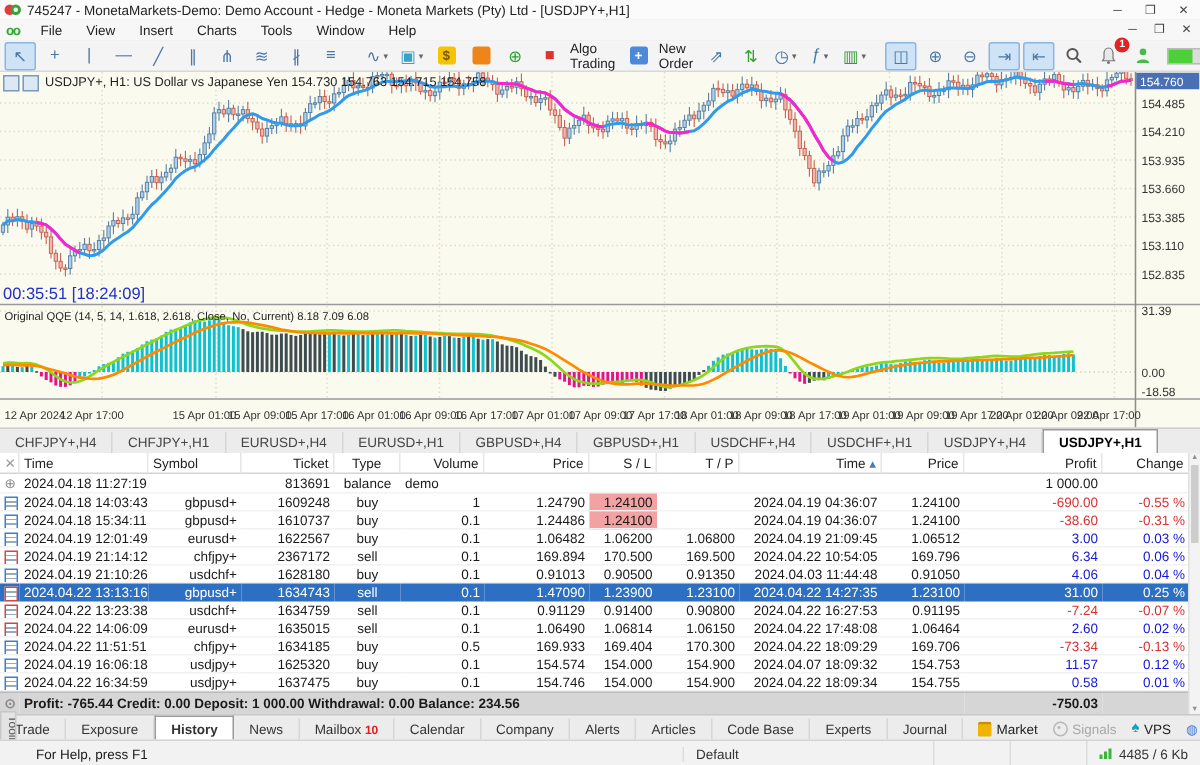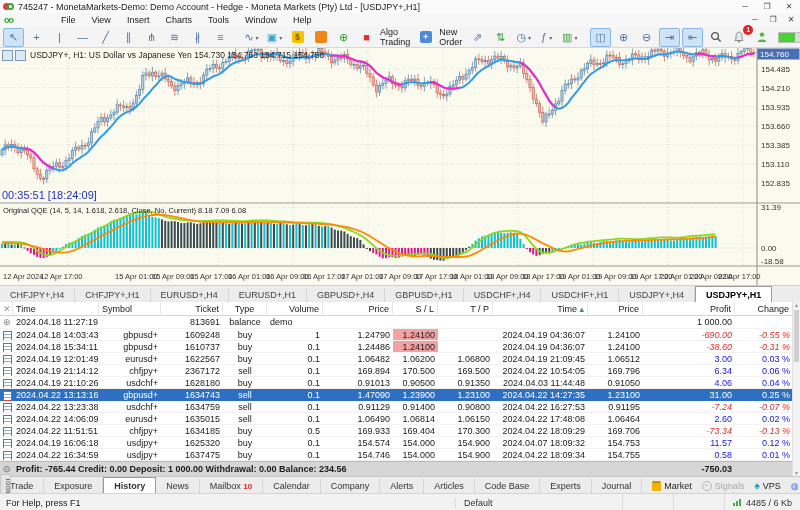--- a/index.html
+++ b/index.html
@@ -9,21 +9,21 @@
   
   #titlebar{top:0;height:13px;background:#fbfbfb;display:flex;align-items:center;}
   #titlebar .logo{display:inline-flex;margin:0 4px 0 3px;}
   #titlebar .logo i{width:7px;height:7px;border-radius:50%;display:inline-block;}
   #titlebar .logo i.r{background:#e23c3c;}
   #titlebar .logo i.g{background:#fff;border:2px solid #35a435;width:3px;height:3px;margin-left:-3px;}
   #titlebar .ttl{font-size:9px;color:#222;white-space:nowrap;}
   .wctl{margin-left:auto;display:flex;height:100%;}
   .wctl span{width:22px;text-align:center;font-size:8px;color:#444;line-height:13px;}
   
-  #menubar{top:13px;height:14px;background:#f7f7f7;display:flex;align-items:center;gap:34px;}
+  #menubar{top:13px;height:14px;background:#f7f7f7;display:flex;align-items:center;}
   #menubar .mt5{color:#2ea82e;font-weight:bold;font-size:9px;margin:0 6px 0 4px;letter-spacing:-1px;}
   #menubar .mi{padding:0 8px;line-height:14px;color:#222;}
   #menubar .wctl span{line-height:14px;width:18px;}
   
   #toolbar{top:27px;height:21px;background:#f4f4f4;border-bottom:1px solid #d8d8d8;display:flex;align-items:center;padding-left:2px;box-sizing:border-box;}
   .tbi{min-width:17px;height:17px;display:inline-flex;align-items:center;justify-content:center;
        color:#4a78a8;font-size:11px;border:1px solid transparent;border-radius:2px;margin:0 1px;padding:0 1px;}
   .tbi.active{background:#cfe3f6;border-color:#8ab6e4;}
   .tbi .chip{width:12px;height:12px;border-radius:2px;display:inline-flex;align-items:center;justify-content:center;font-size:9px;font-weight:bold;}
   .tbi .dd{font-size:6px;color:#666;margin-left:2px;}
@@ -43,21 +43,21 @@
   #charttabs{top:285px;height:17px;background:#ececec;border-top:1px solid #cfcfcf;display:flex;align-items:flex-end;}
   .ctab{padding:0 10px;line-height:15px;color:#444;border-right:1px solid #d6d6d6;white-space:nowrap;}
   .ctab.active{background:#fff;border:1px solid #9a9a9a;border-bottom:none;font-weight:bold;color:#000;line-height:16px;}
   
   #history{top:302px;height:174px;background:#fff;}
   .hrow{display:grid;grid-template-columns:13px 86px 62px 62px 44px 56px 70px 45px 55px 95px 55px 92px 58px;width:793px;}
   .hrow>div{overflow:hidden;white-space:nowrap;line-height:12px;height:12px;padding:0 3px;box-sizing:border-box;}
   .hrow.hd>div{height:14px;line-height:14px;border-right:1px solid #e6e6e6;border-bottom:1px solid #d4d4d4;color:#222;}
   .hrow.bal>div{height:13px;line-height:13px;}
   .r{text-align:right;} .c{text-align:center;} 
-  .pos{color:#1616d8;} .neg{color:#d83030;font-style:italic;}
+  .pos{color:#1616d8;} .neg{color:#d83030;}
   .slhl{background:#f2a2a2;}
   .hrow.sel>div{background:#2d6fc2;color:#fff;}
   .hrow.sel .pos,.hrow.sel .neg{color:#fff;}
   .hrow:not(.hd):not(.sel):not(.sum)>div{border-bottom:1px solid #f2f2f2;}
   .ric{width:7px;height:8px;border:1px solid #3a7fd0;background:#fff;display:inline-block;margin-top:2px;
        background-image:linear-gradient(#fff 2px,#9ab 2px,#9ab 3px,#fff 3px,#fff 5px,#9ab 5px,#9ab 6px,#fff 6px);}
   .ric.sell{border-color:#d04848;}
   .gic{color:#888;font-size:9px;}
   .hrow.sum>div{background:#d6d6d6;height:15px;line-height:15px;font-weight:bold;border-top:1px solid #bbb;}
   .sumleft{grid-column:2/12;}
@@ -75,21 +75,21 @@
   .ic-market{width:9px;height:8px;background:#f0b400;border-radius:2px 2px 1px 1px;border-top:2px solid #c89000;display:inline-block;margin-right:3px;}
   .ic-sig{width:8px;height:8px;border:1px solid #b8b8b8;border-radius:50%;display:inline-block;margin-right:3px;position:relative;}
   .ic-sig i{position:absolute;left:2px;top:2px;width:2px;height:2px;background:#b8b8b8;border-radius:50%;}
   .ic-vps{color:#12a2c4;font-size:10px;margin-right:3px;}
   .ic-tester{color:#3a78d8;font-size:9px;margin-right:3px;}
   #toolboxtab{position:absolute;left:0;top:474px;width:11px;height:34px;background:#e4e4e4;border:1px solid #c8c8c8;box-sizing:border-box;overflow:hidden;}
   #toolboxtab span{display:block;transform:rotate(90deg) translate(1px,-1px);transform-origin:5px 6px;font-size:8px;color:#555;white-space:nowrap;}
   
   #statusbar{top:493px;height:17px;background:#f2f2f2;border-top:1px solid #d4d4d4;display:flex;align-items:center;}
   #statusbar .cell{border-right:1px solid #dcdcdc;height:100%;display:flex;align-items:center;padding:0 8px;color:#333;}
-  #statusbar .grow{flex:1;border-right:1px solid #dcdcdc;padding-left:6px;}
+  #statusbar .grow{flex:1;border-right:1px solid #dcdcdc;padding-left:24px;}
   .bars{display:inline-flex;align-items:flex-end;margin-right:4px;}
   .bars i{width:2px;background:#3cb43c;margin-right:1px;display:inline-block;}
   svg text{font-family:"Liberation Sans",sans-serif;}
 </style>
 </head>
 <body>
 
 <div id="app">
 
   <div class="abs" id="titlebar">

